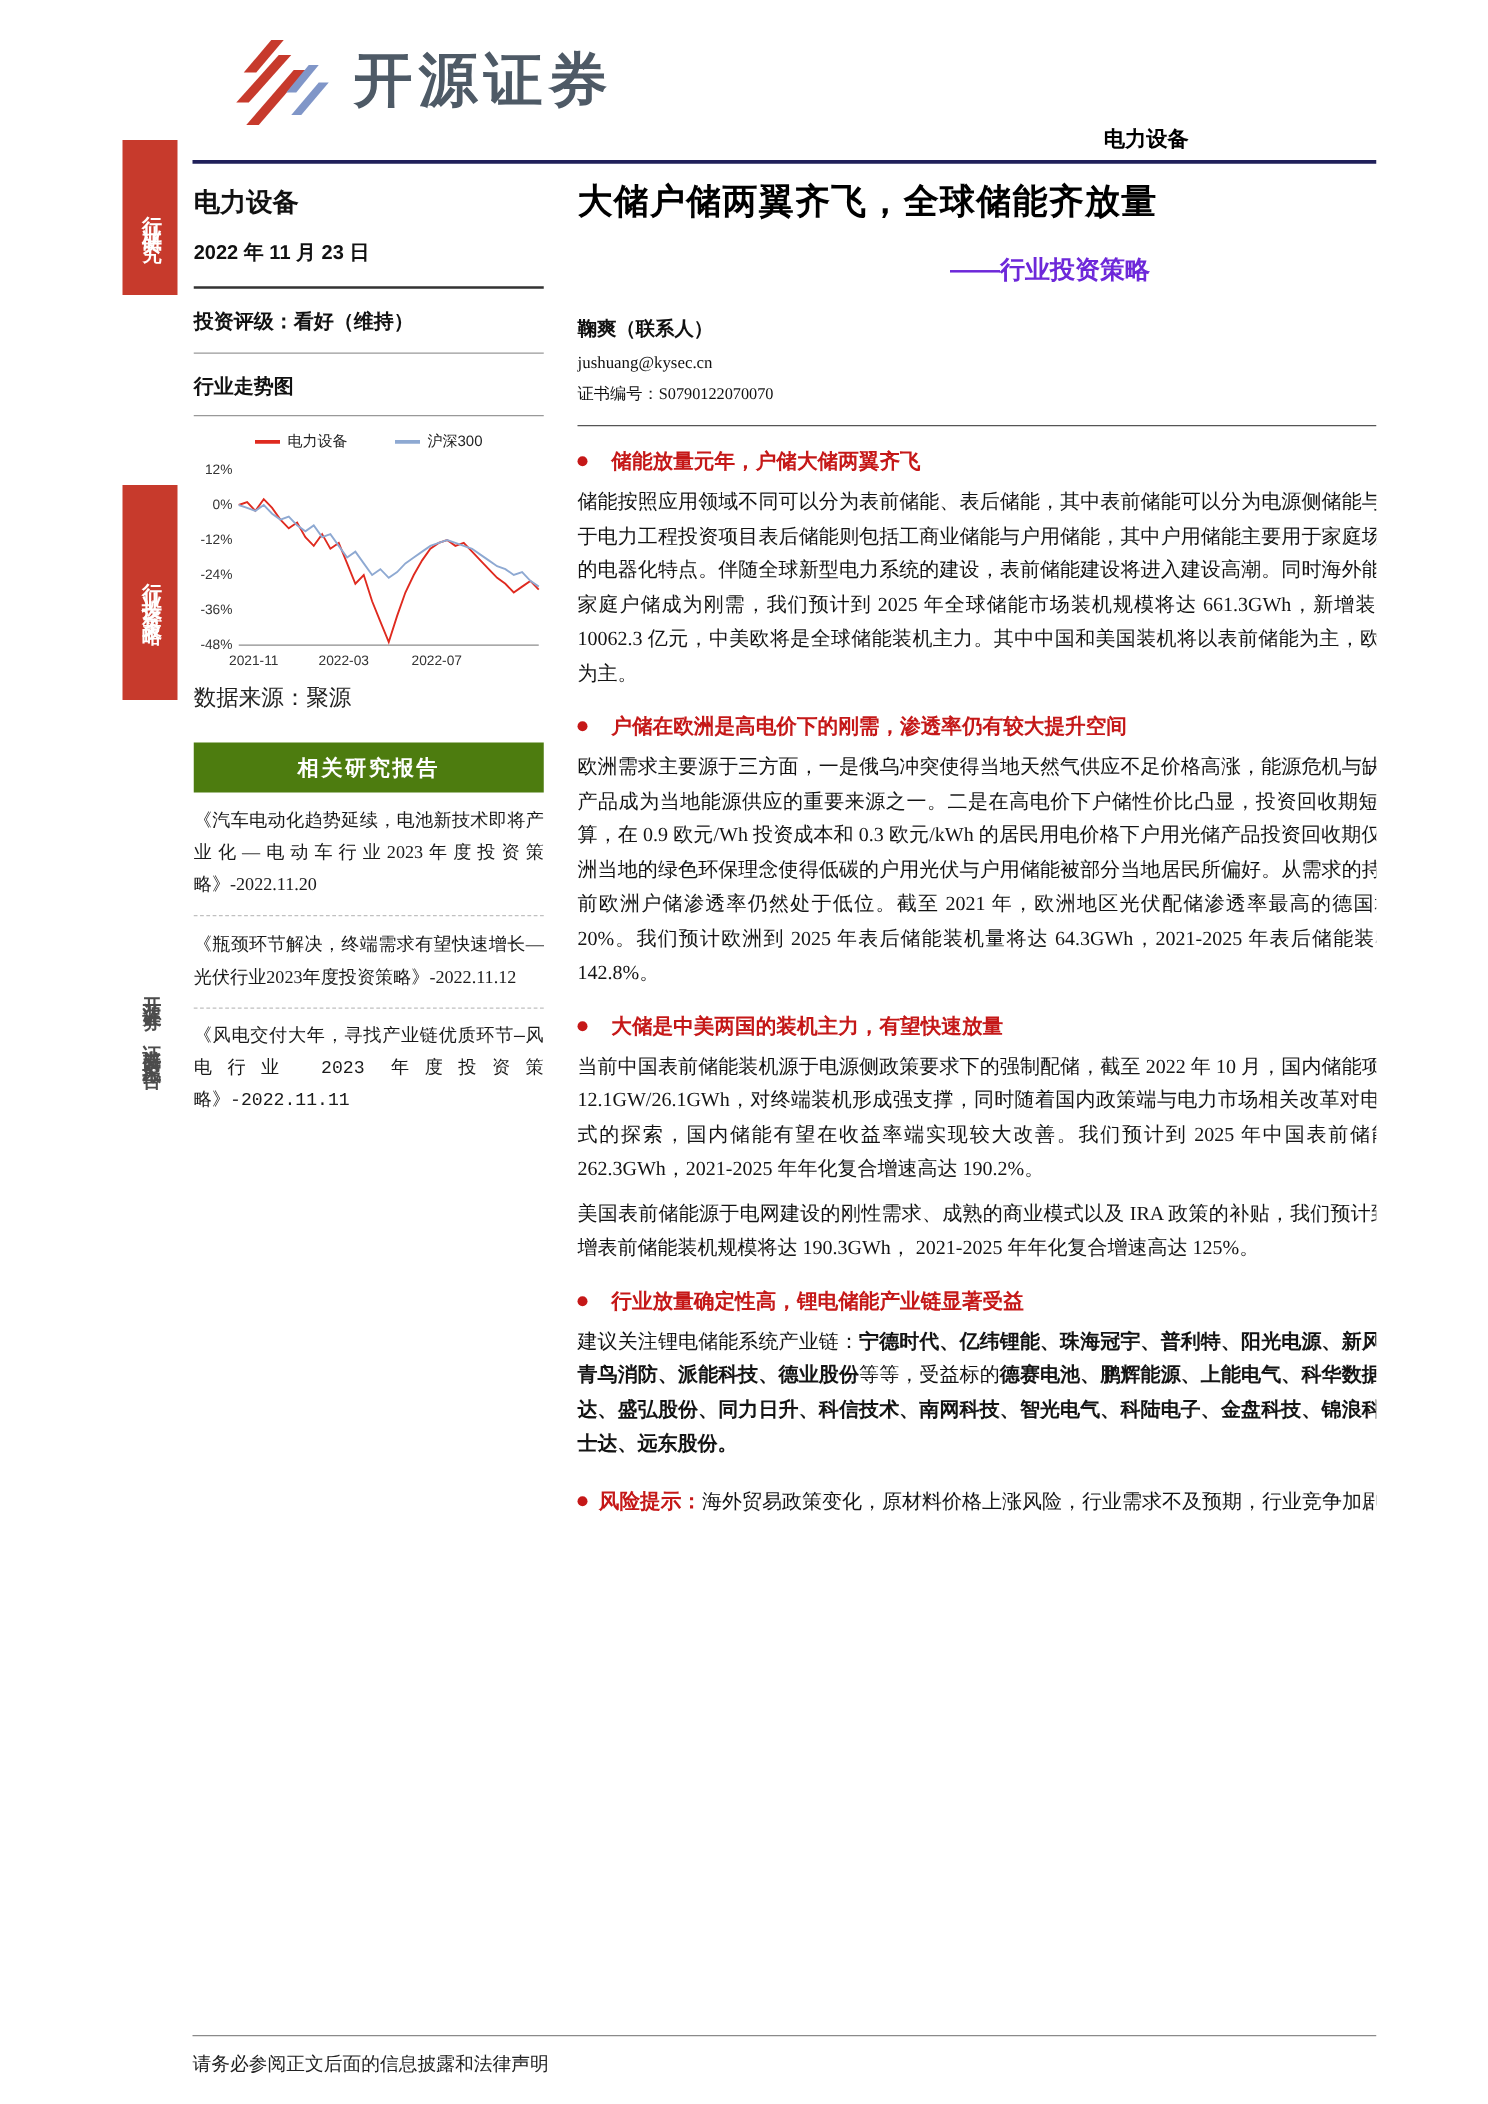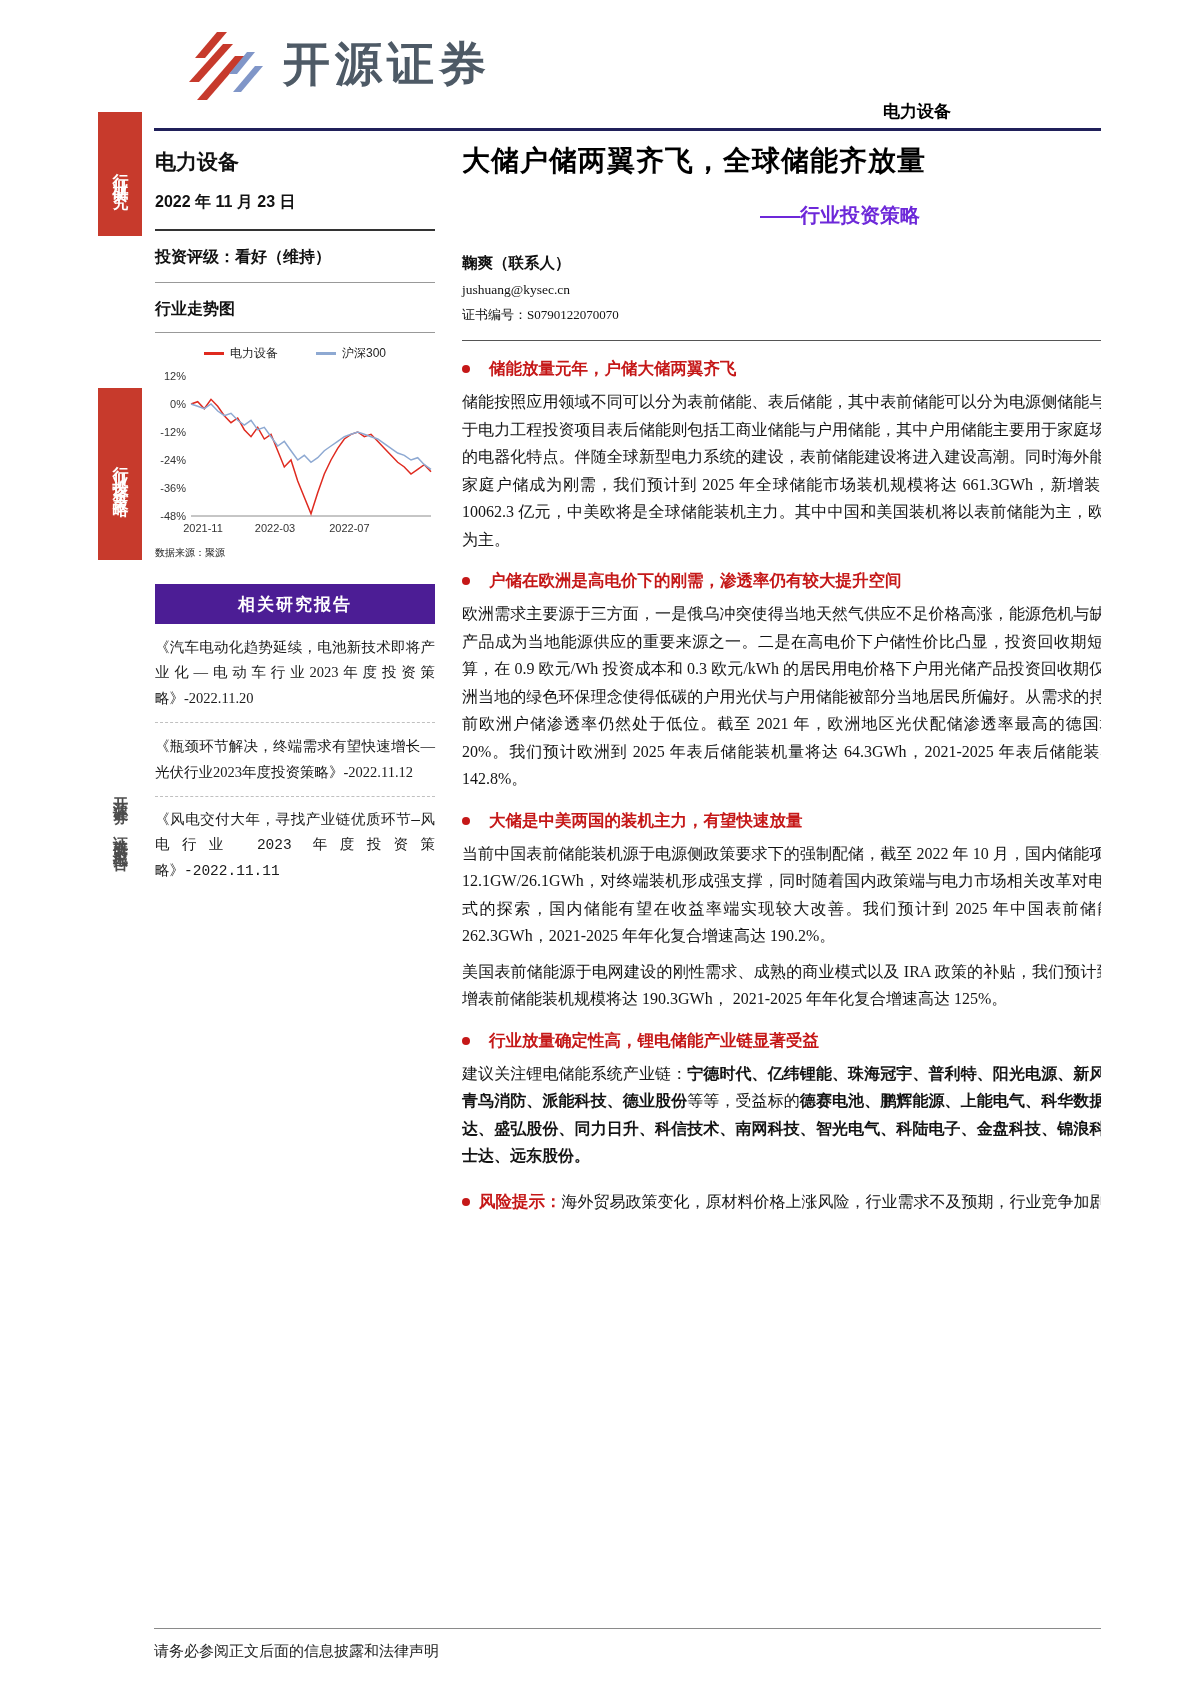--- a/index.html
+++ b/index.html
@@ -29,22 +29,22 @@
   .left-col { position:absolute; left:66px; top:148px; width:280px; }
   .industry-name { font-size:21px; font-weight:700; }
   .report-date { font-size:16px; font-weight:600; margin-top:16px; }
   .l-rule { height:2px; background:#333; margin-top:16px; }
   .rating { font-size:16px; font-weight:700; margin-top:16px; padding-bottom:14px; border-bottom:1px solid #999; }
   .trend-title { font-size:16px; font-weight:700; margin-top:16px; padding-bottom:12px; border-bottom:1px solid #999; }
   .legend { display:flex; justify-content:center; gap:38px; font-size:12px; margin:12px 0 0; color:#222; }
   .leg-item { display:flex; align-items:center; gap:6px; }
   .leg-swatch { display:inline-block; width:20px; height:2.5px; }
   .chart svg { display:block; margin-top:4px; font-family:"Liberation Sans",sans-serif; }
-  .source { font-size:10px; margin-top:8px; color:#222; }
-  .banner { margin-top:24px; height:40px; background:#4c1d95; color:#fff; font-size:17px; font-weight:700;
+  .source { font-size:18px; margin-top:8px; color:#222; }
+  .banner { margin-top:24px; height:40px; background:#4d7c0f; color:#fff; font-size:17px; font-weight:700;
             display:flex; align-items:center; justify-content:center; letter-spacing:2px; }
   .report-item { font-family:"Liberation Serif","DejaVu Serif",serif; font-size:14.5px; line-height:1.75;
                  color:#1a1a1a; padding:11px 0; border-bottom:1px dashed #c0c0c0; text-align:justify; }
   .report-item:last-child { border-bottom:none;font-family:Liberation Mono, monospace; }
 
   
   .right-col { position:absolute; left:373px; top:142px; width:756px; }
   .doc-title { font-size:28px; font-weight:700; letter-spacing:1px; color:#000; }
   .doc-subtitle { font-size:20px; font-weight:700; text-align:center; margin-top:22px; color:#6d28d9; }
   .analysts { display:flex; margin-top:24px; }

